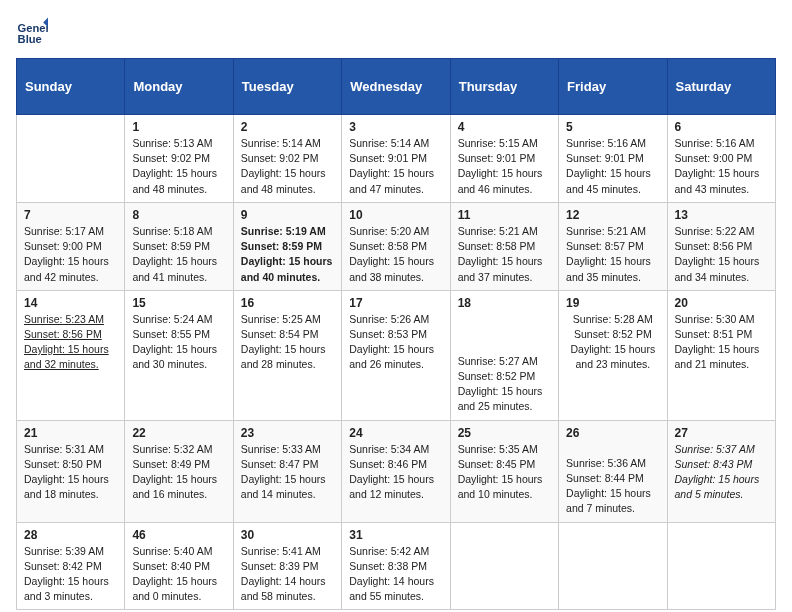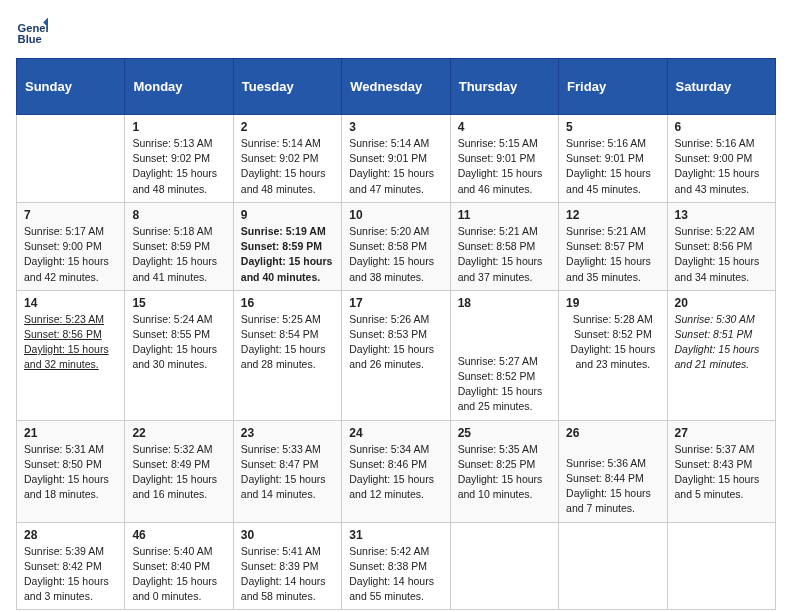--- a/index.html
+++ b/index.html
@@ -244,21 +244,21 @@
         </td>
         <td>
           <span class="day-num">19</span>
           <div class="day-info" style="white-space: pre-line; text-align: center;">Sunrise: 5:28 AM
 Sunset: 8:52 PM
 Daylight: 15 hours
 and 23 minutes.</div>
         </td>
         <td>
           <span class="day-num">20</span>
-          <div class="day-info" style="white-space: pre-line; font-style: italic;">Sunrise: 5:30 AM
+          <div class="day-info" style="white-space: pre-line;">Sunrise: 5:30 AM
 Sunset: 8:51 PM
 Daylight: 15 hours
 and 21 minutes.</div>
         </td>
       </tr>
       <tr class="row-even">
         <td>
           <span class="day-num">21</span>
           <div class="day-info" style="white-space: pre-line;">Sunrise: 5:31 AM
 Sunset: 8:50 PM
@@ -282,34 +282,34 @@
         <td>
           <span class="day-num">24</span>
           <div class="day-info" style="white-space: pre-line;">Sunrise: 5:34 AM
 Sunset: 8:46 PM
 Daylight: 15 hours
 and 12 minutes.</div>
         </td>
         <td>
           <span class="day-num">25</span>
           <div class="day-info" style="white-space: pre-line;">Sunrise: 5:35 AM
-Sunset: 8:25 PM
+Sunset: 8:45 PM
 Daylight: 15 hours
 and 10 minutes.</div>
         </td>
         <td>
           <span class="day-num">26</span>
           <div class="day-info" style="white-space: pre-line; margin-top: 16px;">Sunrise: 5:36 AM
 Sunset: 8:44 PM
 Daylight: 15 hours
 and 7 minutes.</div>
         </td>
         <td>
           <span class="day-num">27</span>
-          <div class="day-info" style="white-space: pre-line;">Sunrise: 5:37 AM
+          <div class="day-info" style="white-space: pre-line; font-style: italic;">Sunrise: 5:37 AM
 Sunset: 8:43 PM
 Daylight: 15 hours
 and 5 minutes.</div>
         </td>
       </tr>
       <tr class="row-odd">
         <td>
           <span class="day-num">28</span>
           <div class="day-info" style="white-space: pre-line;">Sunrise: 5:39 AM
 Sunset: 8:42 PM

